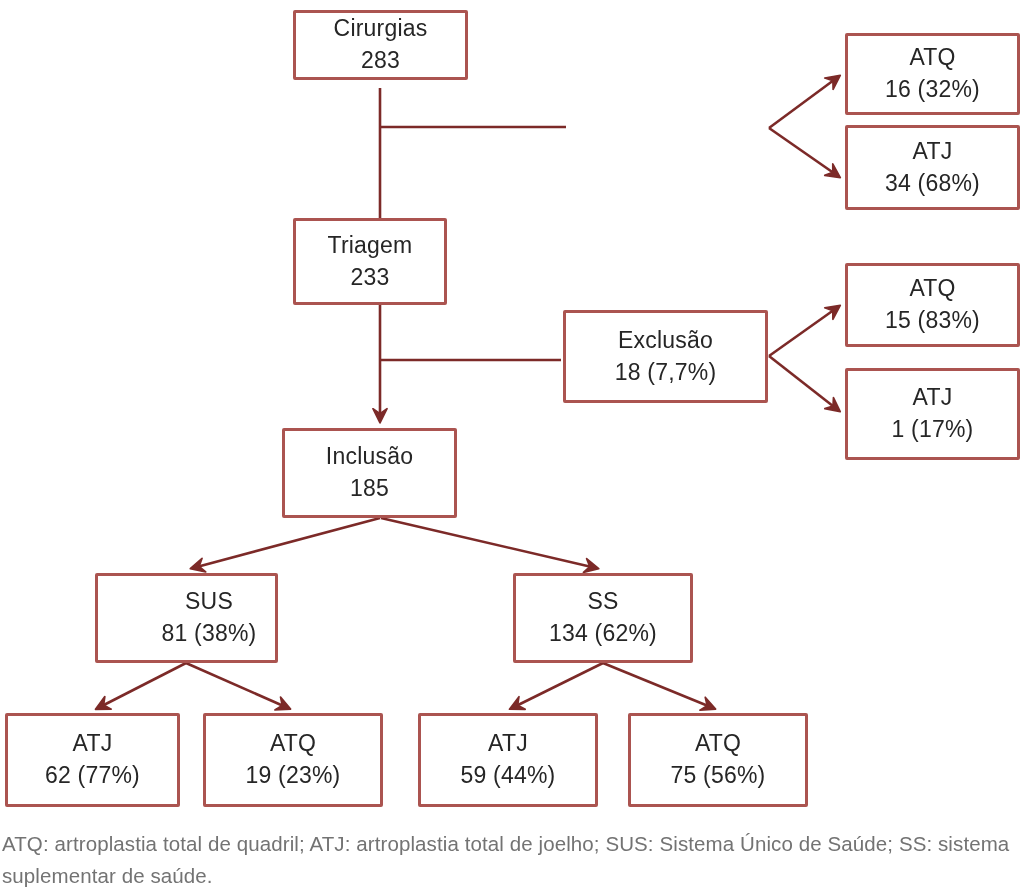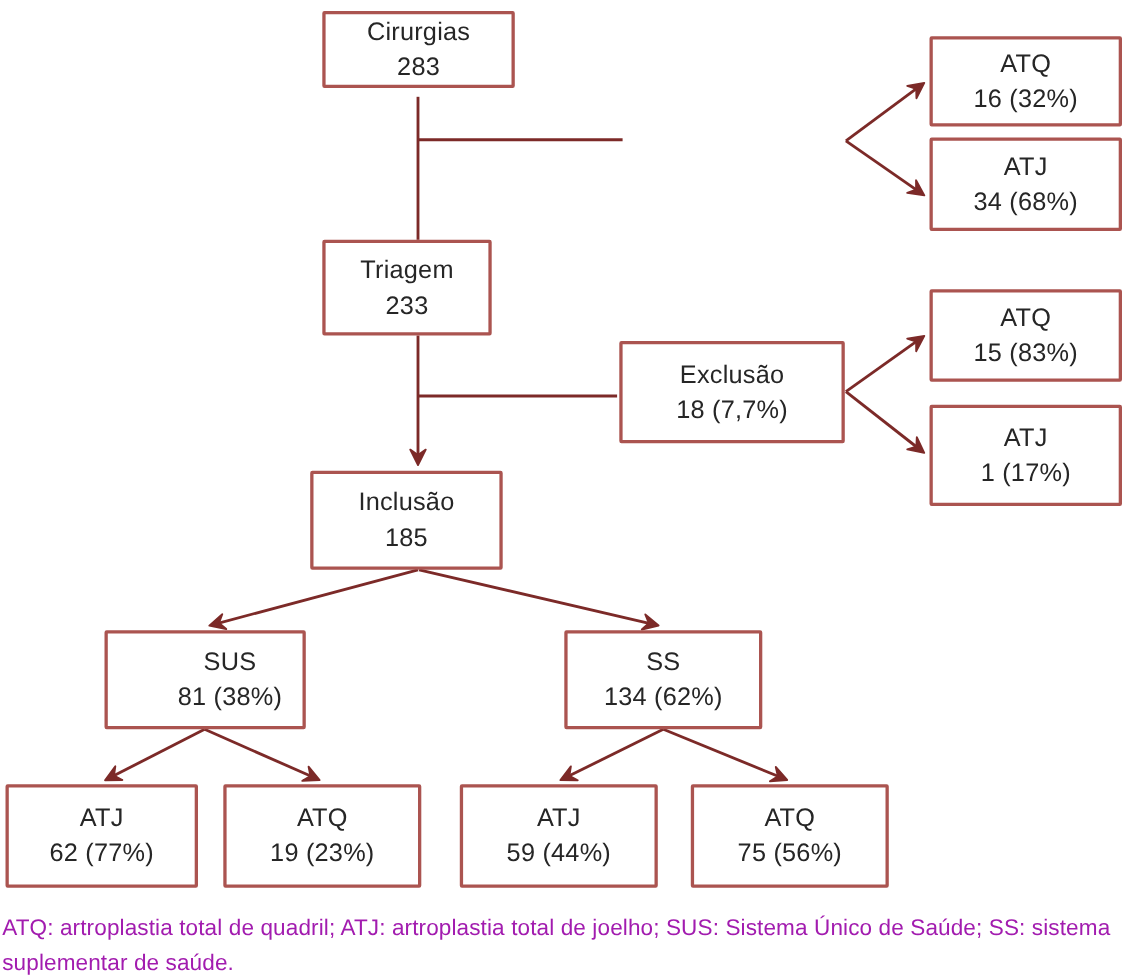--- a/index.html
+++ b/index.html
@@ -45,21 +45,21 @@
     white-space: nowrap;
   }
   .caption {
     position: absolute;
     z-index: 2;
     left: 2px;
     top: 828px;
     width: 1020px;
     font-size: 20.5px;
     line-height: 1.55;
-    color: #a21caf;
+    color: #737373;
     letter-spacing: 0.1px;
   }
 </style>
 </head>
 <body>
 
 <div class="canvas">
 
   <svg class="edges" viewBox="0 0 1024 830" xmlns="http://www.w3.org/2000/svg">
     <defs>

